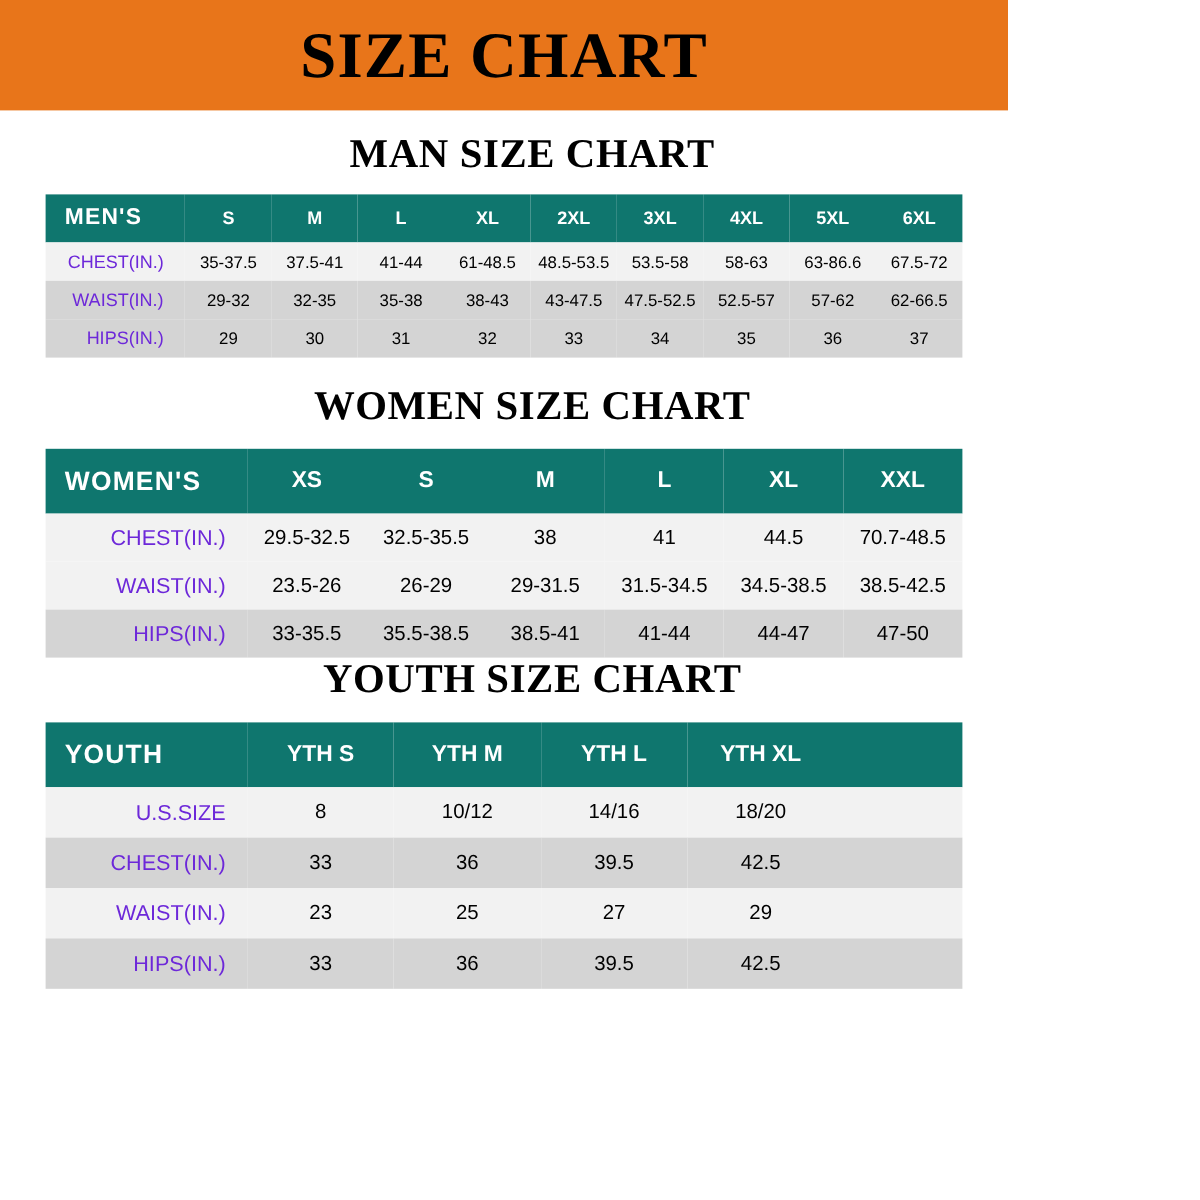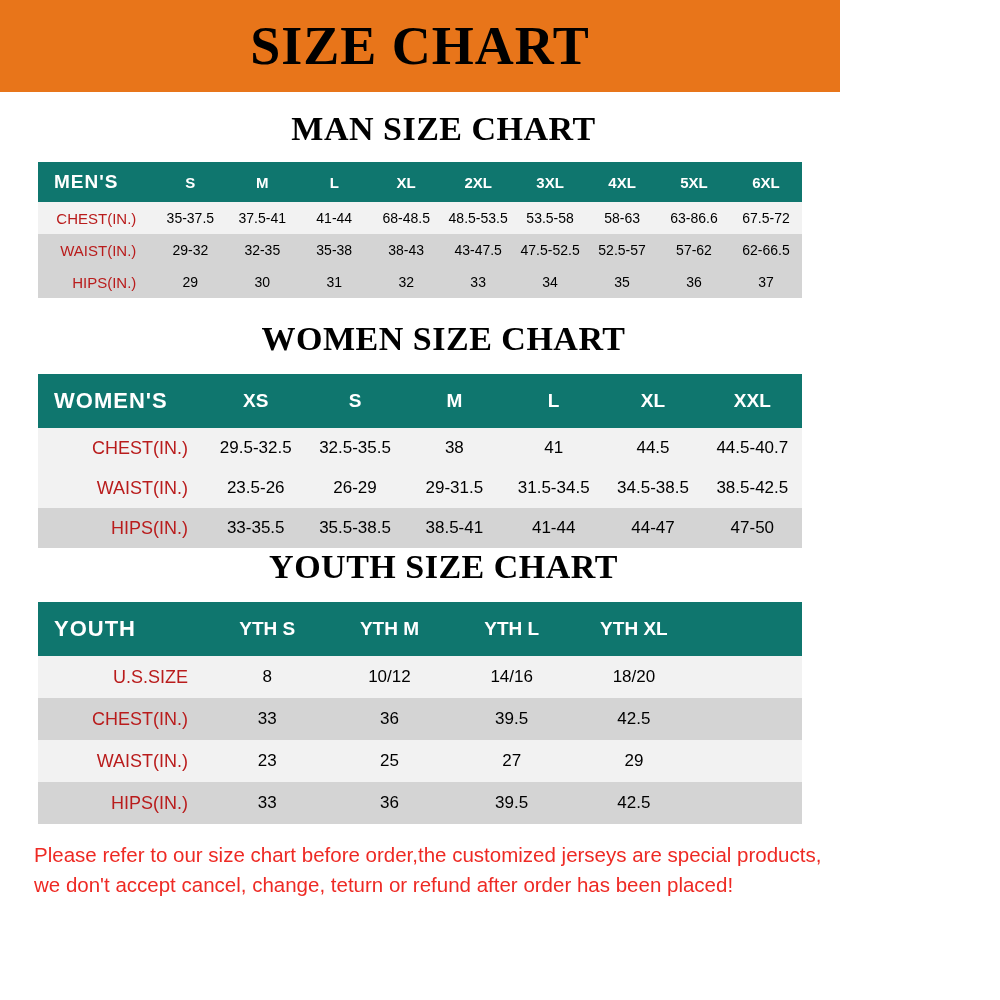--- a/index.html
+++ b/index.html
@@ -75,21 +75,21 @@
     font-weight: bold;
   }
   table.size-table thead th.row-label-head {
     text-align: left;
     padding-left: 16px;
     letter-spacing: 1px;
   }
   table.size-table tbody td.row-label {
     text-align: right;
     padding-right: 18px;
-    color: #b91c1c;
+    color: #6d28d9;
   }
   .row-light { background: #f2f2f2; }
   .row-dark  { background: #d4d4d4; }
 
   
   .men-table thead th { height: 38px; font-size: 15px; }
   .men-table thead th.row-label-head { font-size: 19px; }
   .men-table tbody td { height: 30px; font-size: 14px; }
   .men-table tbody td.row-label { font-size: 15px; }
 
@@ -152,21 +152,21 @@
           <th>5XL</th>
           <th>6XL</th>
         </tr>
       </thead>
       <tbody>
         <tr class="row-light">
           <td class="row-label">CHEST(IN.)</td>
           <td>35-37.5</td>
           <td>37.5-41</td>
           <td>41-44</td>
-          <td>68-48.5</td>
+          <td>61-48.5</td>
           <td>48.5-53.5</td>
           <td>53.5-58</td>
           <td>58-63</td>
           <td>63-86.6</td>
           <td>67.5-72</td>
         </tr>
         <tr class="row-dark">
           <td class="row-label">WAIST(IN.)</td>
           <td>29-32</td>
           <td>32-35</td>
@@ -218,21 +218,21 @@
         </tr>
       </thead>
       <tbody>
         <tr class="row-light">
           <td class="row-label">CHEST(IN.)</td>
           <td>29.5-32.5</td>
           <td>32.5-35.5</td>
           <td>38</td>
           <td>41</td>
           <td>44.5</td>
-          <td>44.5-40.7</td>
+          <td>70.7-48.5</td>
         </tr>
         <tr class="row-light">
           <td class="row-label">WAIST(IN.)</td>
           <td>23.5-26</td>
           <td>26-29</td>
           <td>29-31.5</td>
           <td>31.5-34.5</td>
           <td>34.5-38.5</td>
           <td>38.5-42.5</td>
         </tr>
@@ -300,18 +300,14 @@
           <td>33</td>
           <td>36</td>
           <td>39.5</td>
           <td>42.5</td>
           <td></td>
         </tr>
       </tbody>
     </table>
   </div>
 
-  <div class="footer-note">
-    <div>Please refer to our size chart before order,the customized jerseys are special products,</div>
-    <div>we don't accept cancel, change, teturn or refund after order has been placed!</div>
-  </div>
 
 </div>
 
 </body></html>

